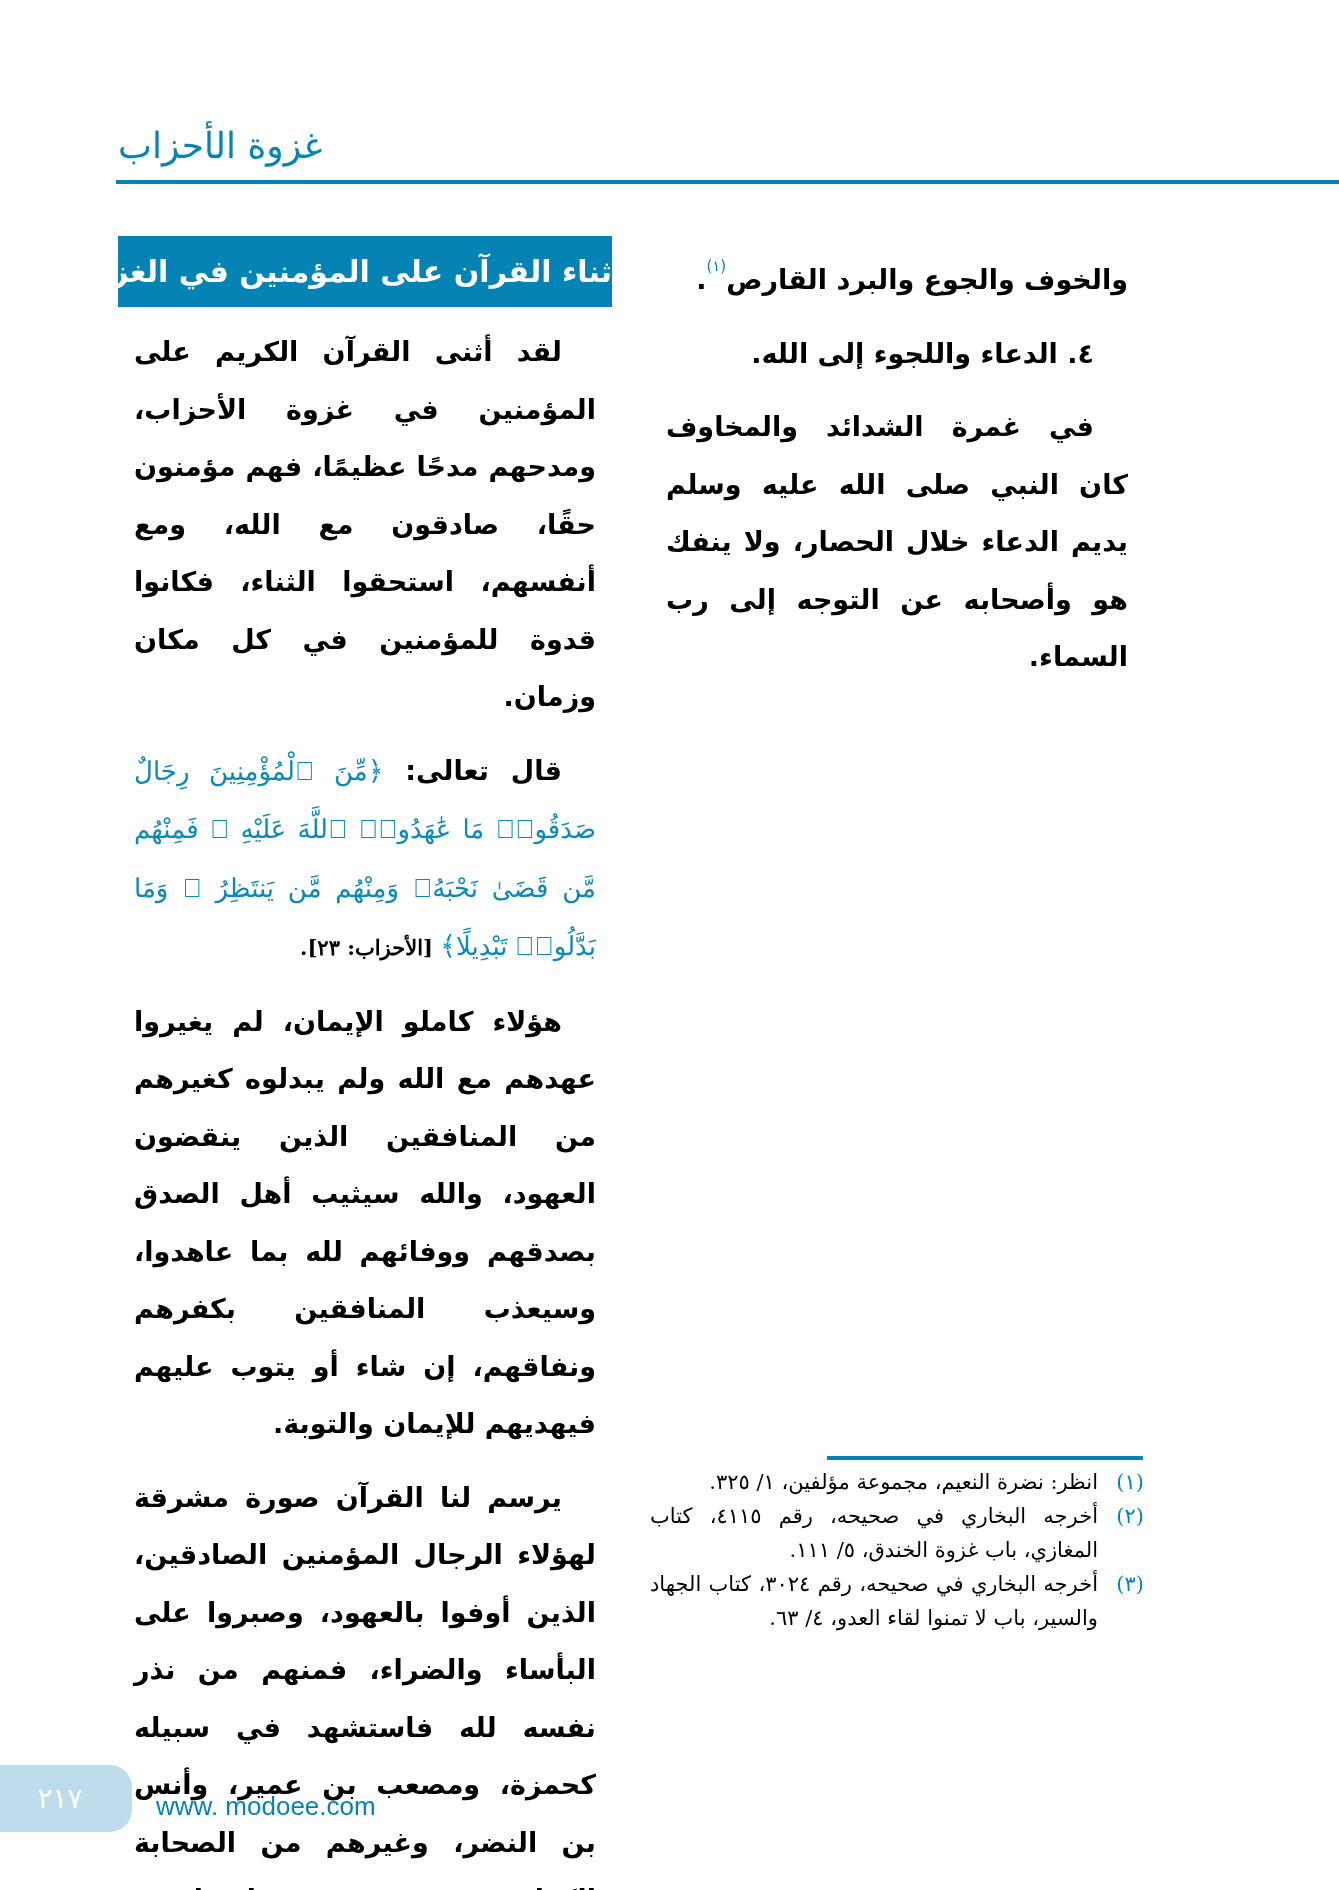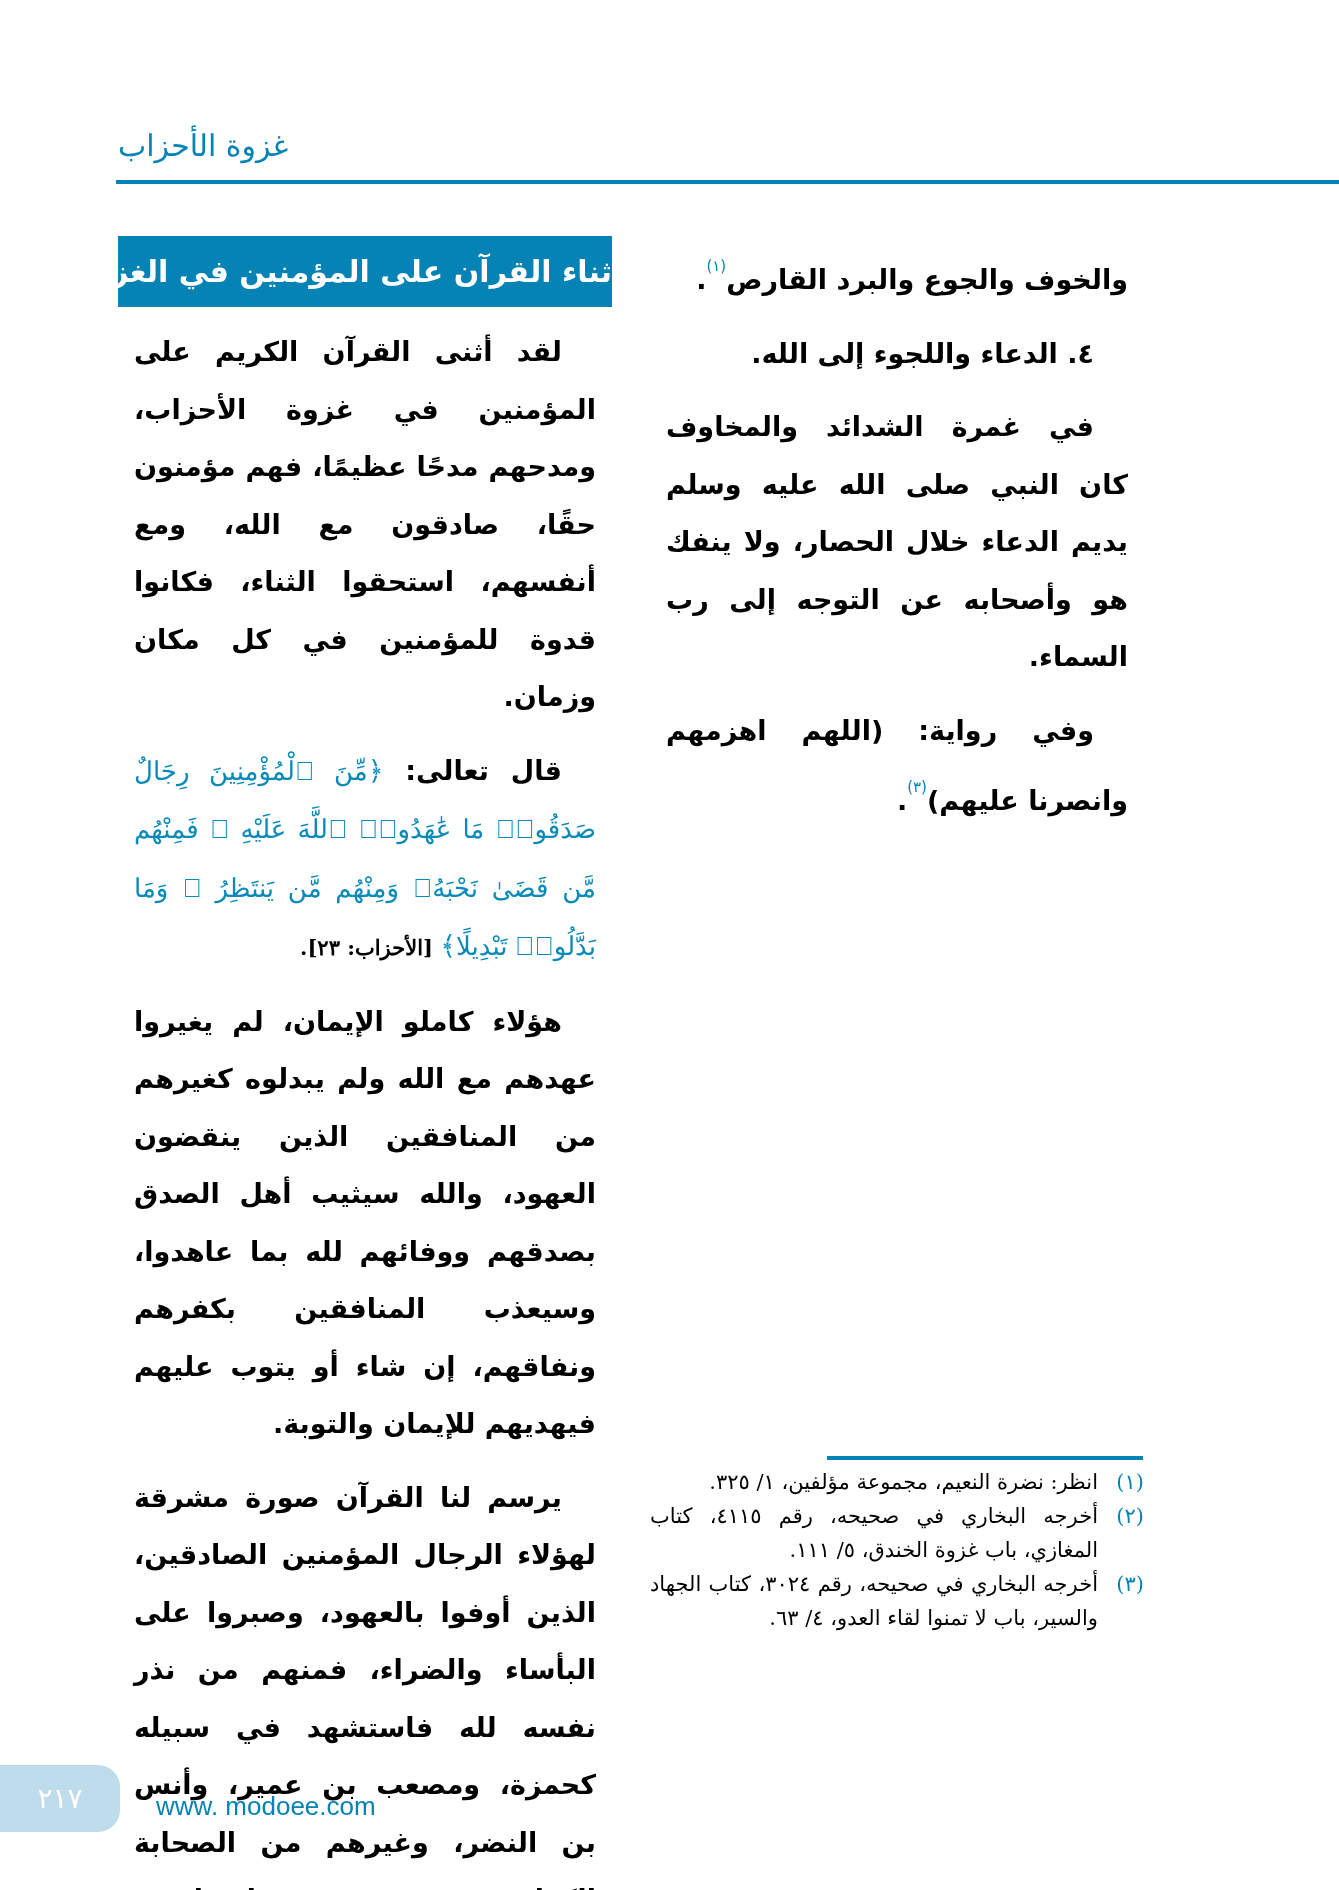--- a/index.html
+++ b/index.html
@@ -1,18 +1,18 @@
 <!DOCTYPE html>
 <html lang="ar"><head>
 <meta charset="utf-8">
 <style>
   html, body { margin:0; padding:0; background:#ffffff; }
   body { width:1339px; height:1890px; position:relative; overflow:hidden;
          font-family:"DejaVu Sans", sans-serif; color:#000; }
-  .running-title { position:absolute; left:118px; top:118px; font-size:30px; color:#0583b4;
+  .running-title { position:absolute; left:118px; top:118px; font-size:36px; color:#0583b4;
          font-family:"DejaVu Serif", serif; direction:rtl; line-height:56px; letter-spacing:-2px; }
   .header-rule { position:absolute; left:116px; top:180px; width:1223px; height:4px; background:#0583b4; }
 
   .col { position:absolute; direction:rtl; text-align:justify; text-align-last:right; }
   .col-right { left:650px; top:222px; width:494px; }
   .col-left { left:118px; top:236px; width:494px; }
 
   .p { font-size:27px; font-weight:bold; line-height:57.5px; margin:16px; text-indent:34px; }
   .p.noindent { text-indent:0; }
   .p.heading4 { text-indent:34px; }
@@ -25,35 +25,34 @@
   .ref { font-weight:bold; font-family:"DejaVu Serif", serif; font-size:21px; }
 
   .fn-rule { position:absolute; left:827px; top:1456px; width:316px; height:4px; background:#0583b4; }
   .footnotes { position:absolute; left:650px; top:1465px; width:494px; direction:rtl; }
   .fn { display:flex; font-family:"DejaVu Serif", serif; font-size:21px; line-height:34px; margin:0; }
   .fn-num { color:#0583b4; width:46px; flex:none; }
   .fn-text { flex:1; text-align:justify; text-align-last:right; }
 
   .page-badge { position:absolute; left:0; top:1765px; width:120px; height:67px; background:#bedcec;
          border-radius:0 22px 22px 0; color:#fff; font-size:28px; line-height:67px; text-align:center;
-         direction:rtl; padding-right:0; }
+         direction:rtl; padding-right:12px; }
   .site-url { position:absolute; left:156px; top:1780px; font-size:26px; color:#0583b4;
          font-family:"Liberation Sans", sans-serif; line-height:36px;margin-top:8px; }
 </style>
 </head>
 <body>
 
 <div class="running-title">غزوة الأحزاب</div>
 <div class="header-rule"></div>
 
 <div class="col col-right">
   <p class="p noindent"><span>والخوف والجوع والبرد القارص</span><sup class="fnref">(١)</sup><span>.</span></p>
   <p class="p heading4">٤. الدعاء واللجوء إلى الله.</p>
   <p class="p">في غمرة الشدائد والمخاوف كان النبي صلى الله عليه وسلم يديم الدعاء خلال الحصار، ولا ينفك هو وأصحابه عن التوجه إلى رب السماء.</p>
-  <p class="p"><span>وفي رواية: (اللهم اهزمهم وانصرنا عليهم)</span><sup class="fnref">(٣)</sup><span>.</span></p>
 </div>
 
 <div class="col col-left">
   <div class="section-heading">ثناء القرآن على المؤمنين في الغزوة</div>
   <p class="p">لقد أثنى القرآن الكريم على المؤمنين في غزوة الأحزاب، ومدحهم مدحًا عظيمًا، فهم مؤمنون حقًا، صادقون مع الله، ومع أنفسهم، استحقوا الثناء، فكانوا قدوة للمؤمنين في كل مكان وزمان.</p>
   <p class="p"><span>قال تعالى: </span><span class="orn">﴿</span><span class="verse">مِّنَ ٱلْمُؤْمِنِينَ رِجَالٌ صَدَقُوا۟ مَا عَٰهَدُوا۟ ٱللَّهَ عَلَيْهِ ۖ فَمِنْهُم مَّن قَضَىٰ نَحْبَهُۥ وَمِنْهُم مَّن يَنتَظِرُ ۖ وَمَا بَدَّلُوا۟ تَبْدِيلًا</span><span class="orn">﴾</span><span class="ref"> [الأحزاب: ٢٣].</span></p>
   <p class="p">هؤلاء كاملو الإيمان، لم يغيروا عهدهم مع الله ولم يبدلوه كغيرهم من المنافقين الذين ينقضون العهود، والله سيثيب أهل الصدق بصدقهم ووفائهم لله بما عاهدوا، وسيعذب المنافقين بكفرهم ونفاقهم، إن شاء أو يتوب عليهم فيهديهم للإيمان والتوبة.</p>
   <p class="p">يرسم لنا القرآن صورة مشرقة لهؤلاء الرجال المؤمنين الصادقين، الذين أوفوا بالعهود، وصبروا على البأساء والضراء، فمنهم من نذر نفسه لله فاستشهد في سبيله كحمزة، ومصعب بن عمير، وأنس بن النضر، وغيرهم من الصحابة الكرام، ومنهم من ينتظر إحدى الحسنيين: النصر أو الشهادة.</p>
   <p class="p"><span>قال تعالى: </span><span class="orn">﴿</span><span class="verse">لِّيَجْزِىَ ٱللَّهُ ٱلصَّٰدِقِينَ بِصِدْقِهِمْ وَيُعَذِّبَ ٱلْمُنَٰفِقِينَ إِن شَآءَ</span></p>
 </div>

